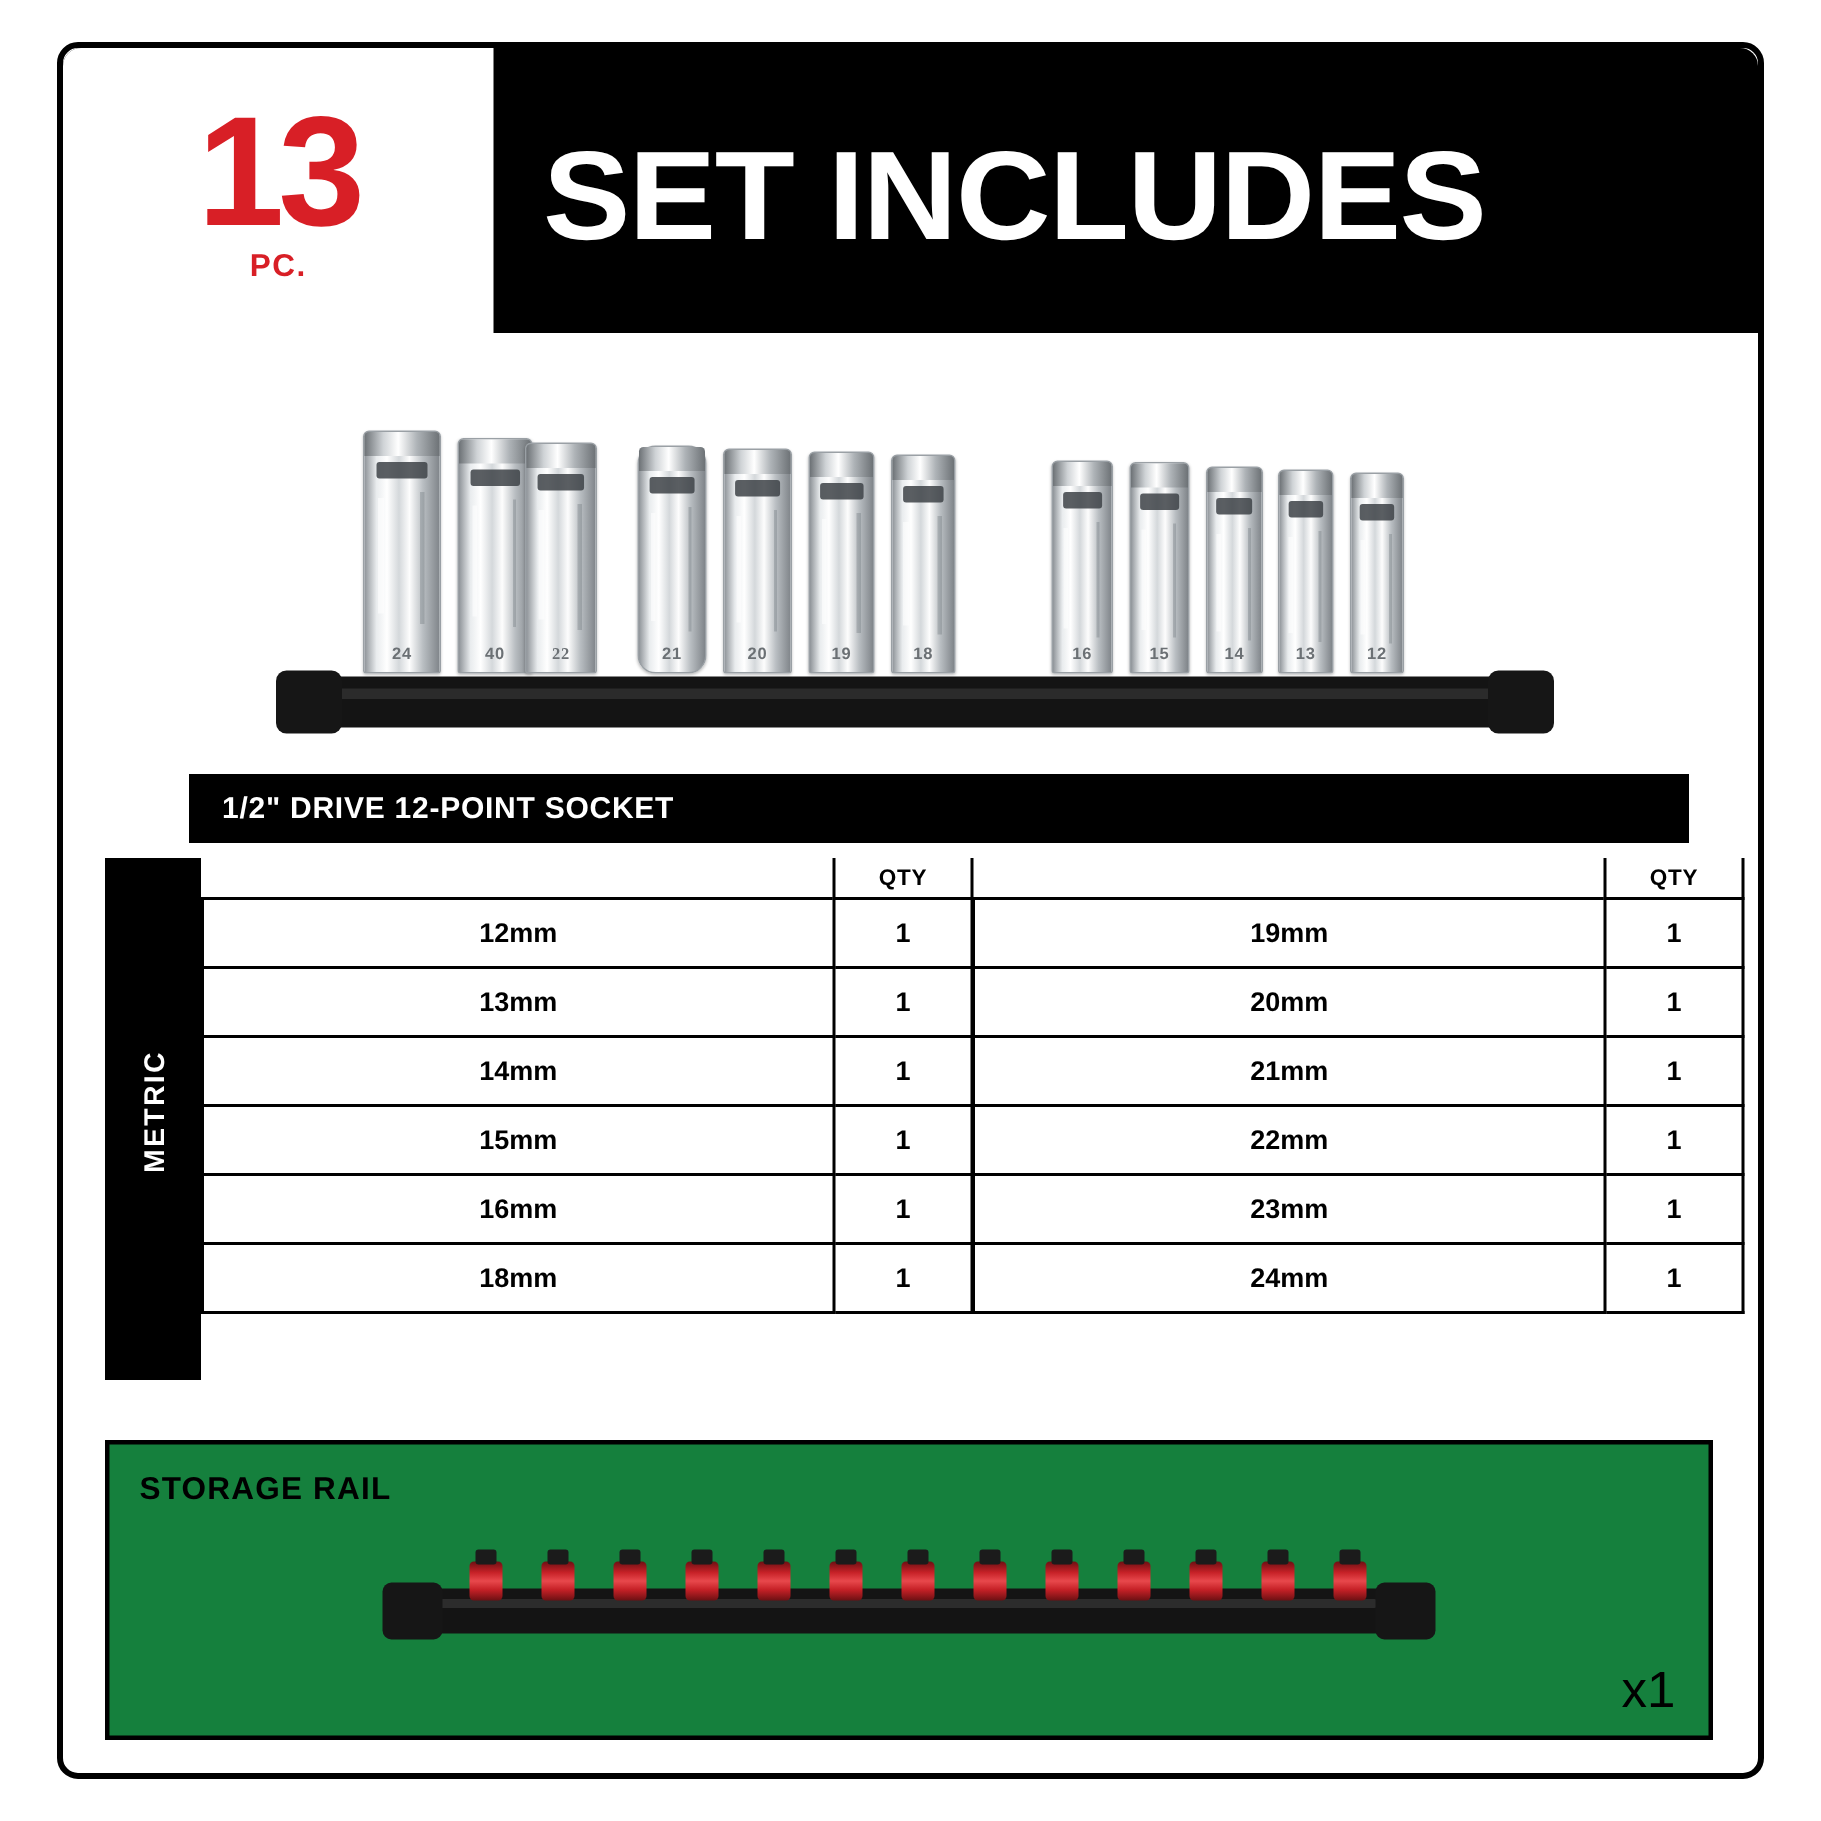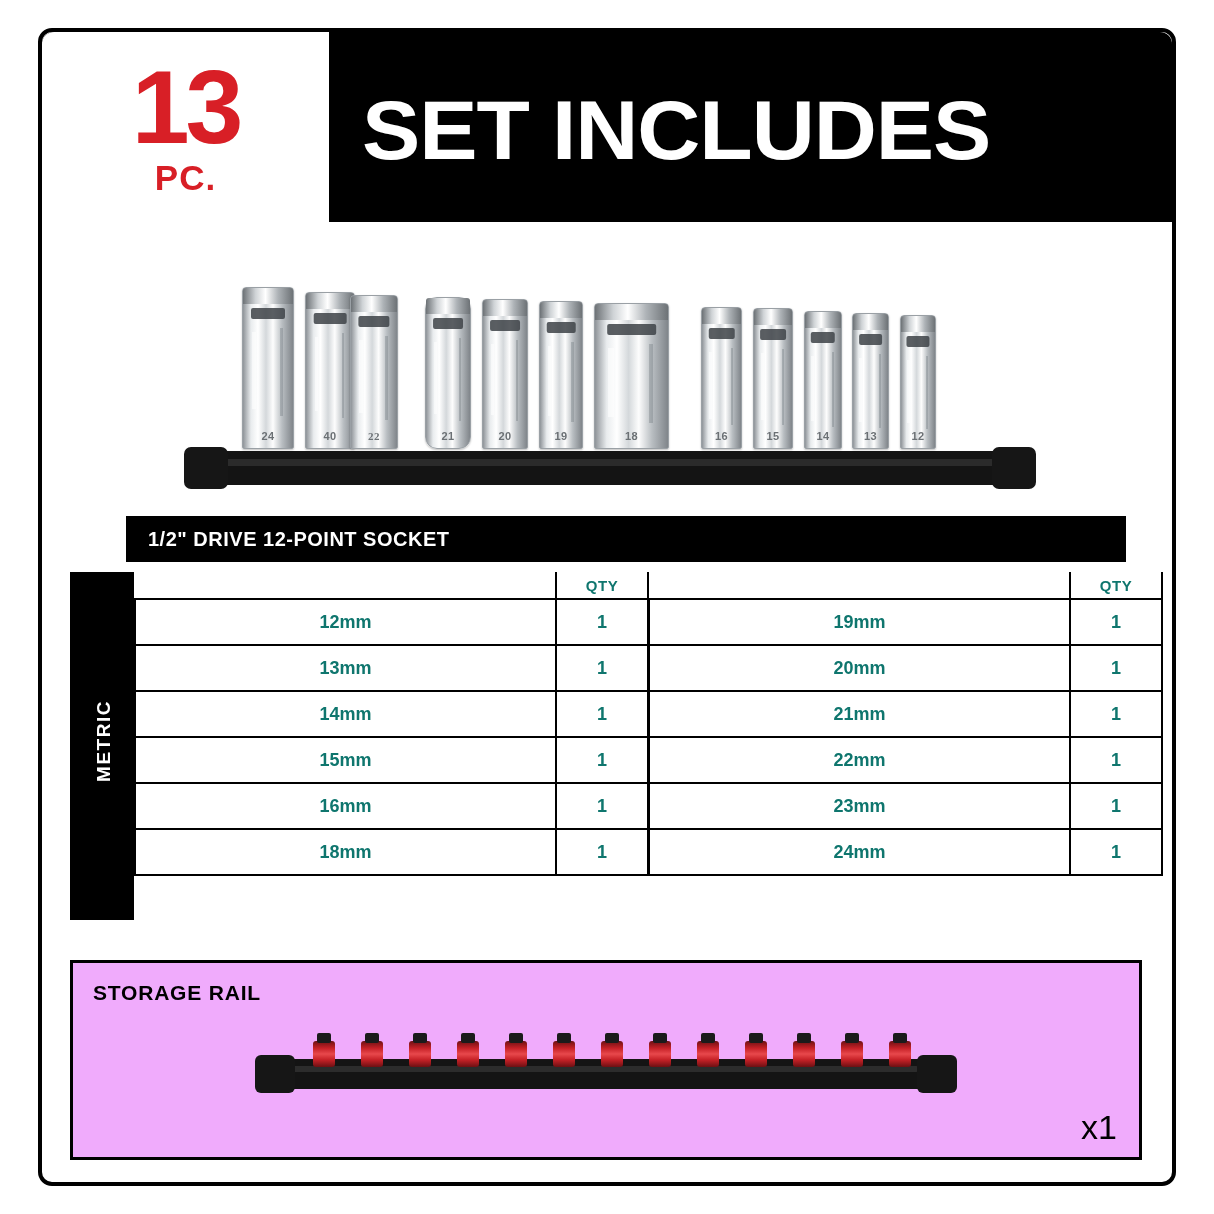--- a/index.html
+++ b/index.html
@@ -27,21 +27,21 @@
     position:absolute;left:0;top:0;width:287px;height:190px;background:#fff;
     border-radius:10px 0 0 0;
     display:flex;flex-direction:column;align-items:center;justify-content:center;
   }
   .pc-count{
     color:#d81f26;font-weight:bold;font-size:104px;line-height:0.92;
     letter-spacing:-4px;font-family:"Liberation Sans", sans-serif;
     margin-top:4px;
   }
   .pc-label{
-    color:#d81f26;font-weight:bold;font-size:35px;letter-spacing:1px;
+    color:#d81f26;font-weight:bold;font-size:21px;letter-spacing:1px;
     margin-top:2px;
   }
   .set-includes{
     position:absolute;left:320px;top:50px;
     color:#fff;font-weight:bold;font-size:84px;letter-spacing:-1px;
     font-family:"Liberation Sans", sans-serif;
     transform:scaleX(1.04);transform-origin:left center;
   }
 
   
@@ -105,35 +105,35 @@
   .metric-tab span{
     position:absolute;left:-126px;top:158px;width:320px;text-align:center;
     color:#fff;font-weight:bold;font-size:19px;letter-spacing:1.5px;
     transform:rotate(-90deg);
   }
   table.sockets{
     position:absolute;border-collapse:collapse;table-layout:fixed;
   }
   table.sockets td,table.sockets th{
     border:2px solid #000;height:44px;text-align:center;font-weight:bold;
-    font-size:18px;color:#0f766e;padding:0;
+    font-size:18px;color:#000000;padding:0;
   }
   table.sockets th{
     height:26px;font-size:15px;letter-spacing:.5px;border-top:none;
   }
   table.sockets .blank-head{border:none;}
   table.sockets .qty-col{width:90px;}
   table.sockets .size-col{width:420px;}
   #table-left{left:134px;top:572px;}
   #table-right{left:648px;top:572px;}
 
   
   .storage-box{
     position:absolute;left:70px;top:960px;width:1072px;height:200px;
-    border:3px solid #000;box-sizing:border-box;background:#f0abfc;
+    border:3px solid #000;box-sizing:border-box;background:#15803d;
   }
   .storage-title{
     position:absolute;left:20px;top:18px;font-weight:bold;font-size:21px;
     letter-spacing:.8px;color:#000;
   }
   .storage-qty{
     position:absolute;right:22px;bottom:10px;font-weight:normal;font-size:34px;color:#000;
   }
   .rail2{
     position:absolute;left:200px;top:96px;width:660px;height:30px;background:#141414;border-radius:5px;
@@ -207,21 +207,21 @@
       <div class="flute2"></div>
       <div class="size">20</div>
     </div>
     <div class="socket" style="left:389px;width:42px;height:146px;">
       <div class="top-band"></div>
       <div class="logo"></div>
       <div class="flute"></div>
       <div class="flute2"></div>
       <div class="size">19</div>
     </div>
-    <div class="socket" style="left:444px;width:41px;height:144px;padding-left:32px;">
+    <div class="socket" style="left:444px;width:41px;height:144px;">
       <div class="top-band"></div>
       <div class="logo"></div>
       <div class="flute"></div>
       <div class="flute2"></div>
       <div class="size">18</div>
     </div>
     <div class="socket" style="left:551px;width:39px;height:140px;">
       <div class="top-band"></div>
       <div class="logo"></div>
       <div class="flute"></div>

